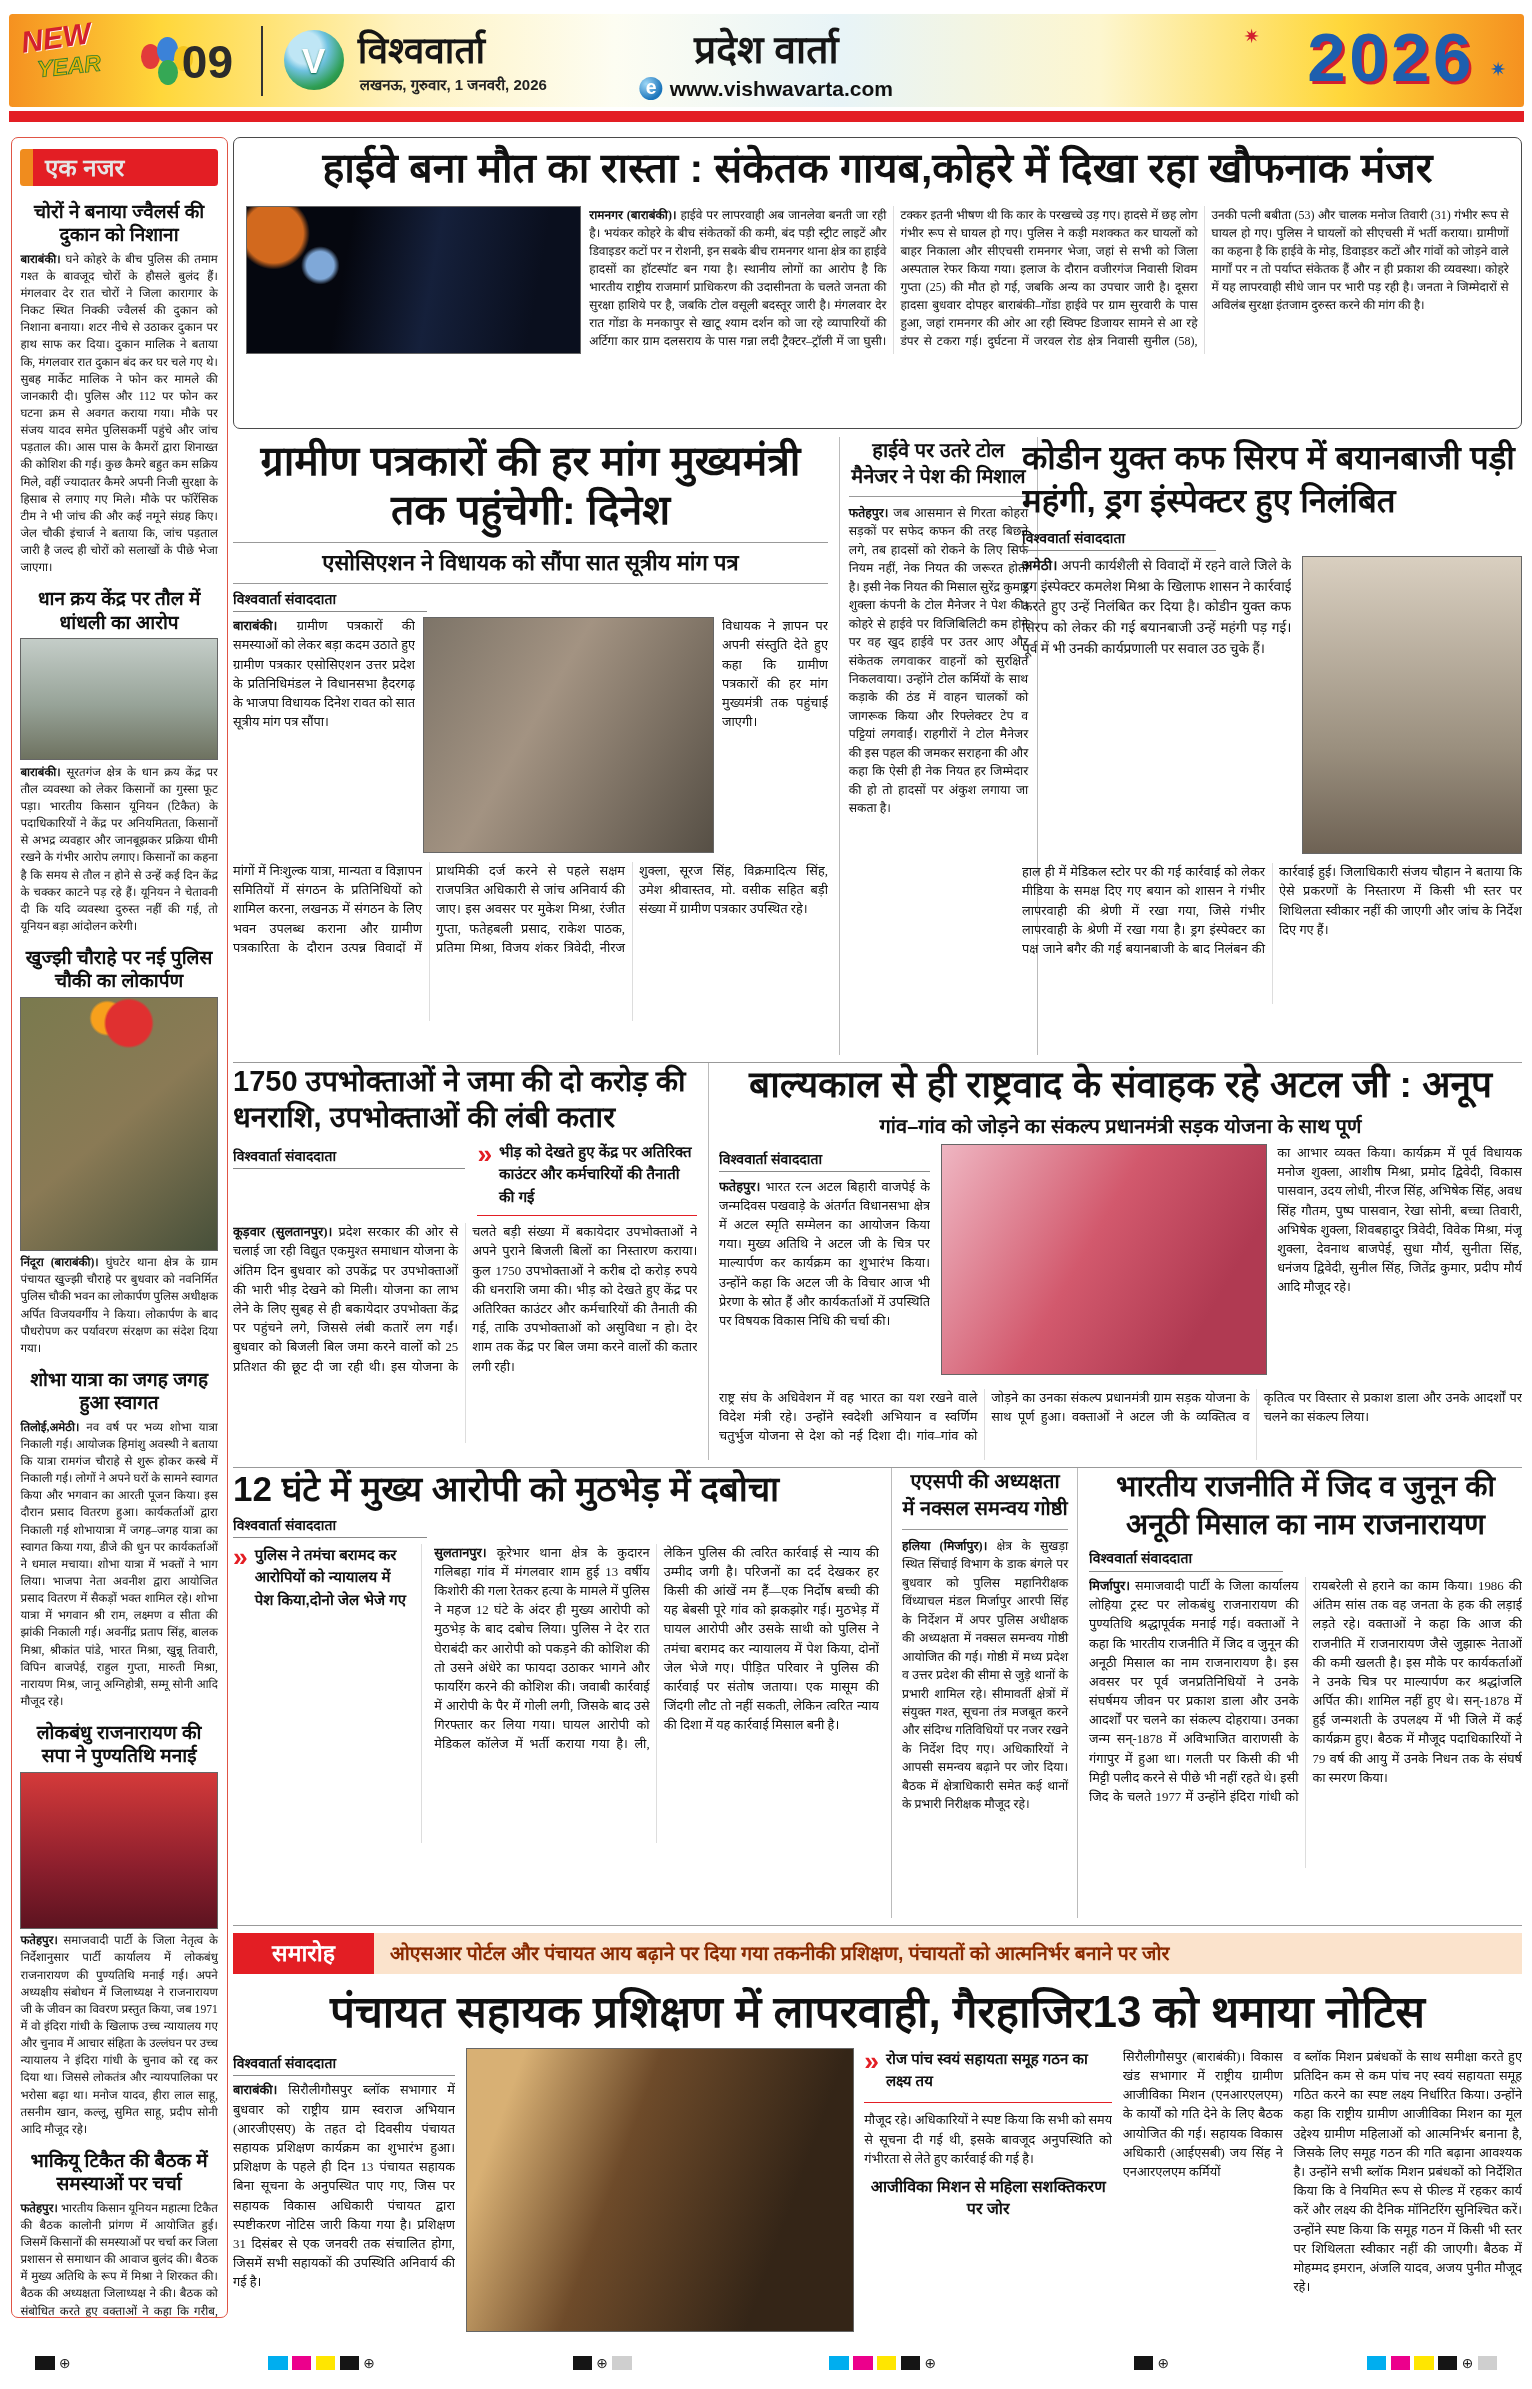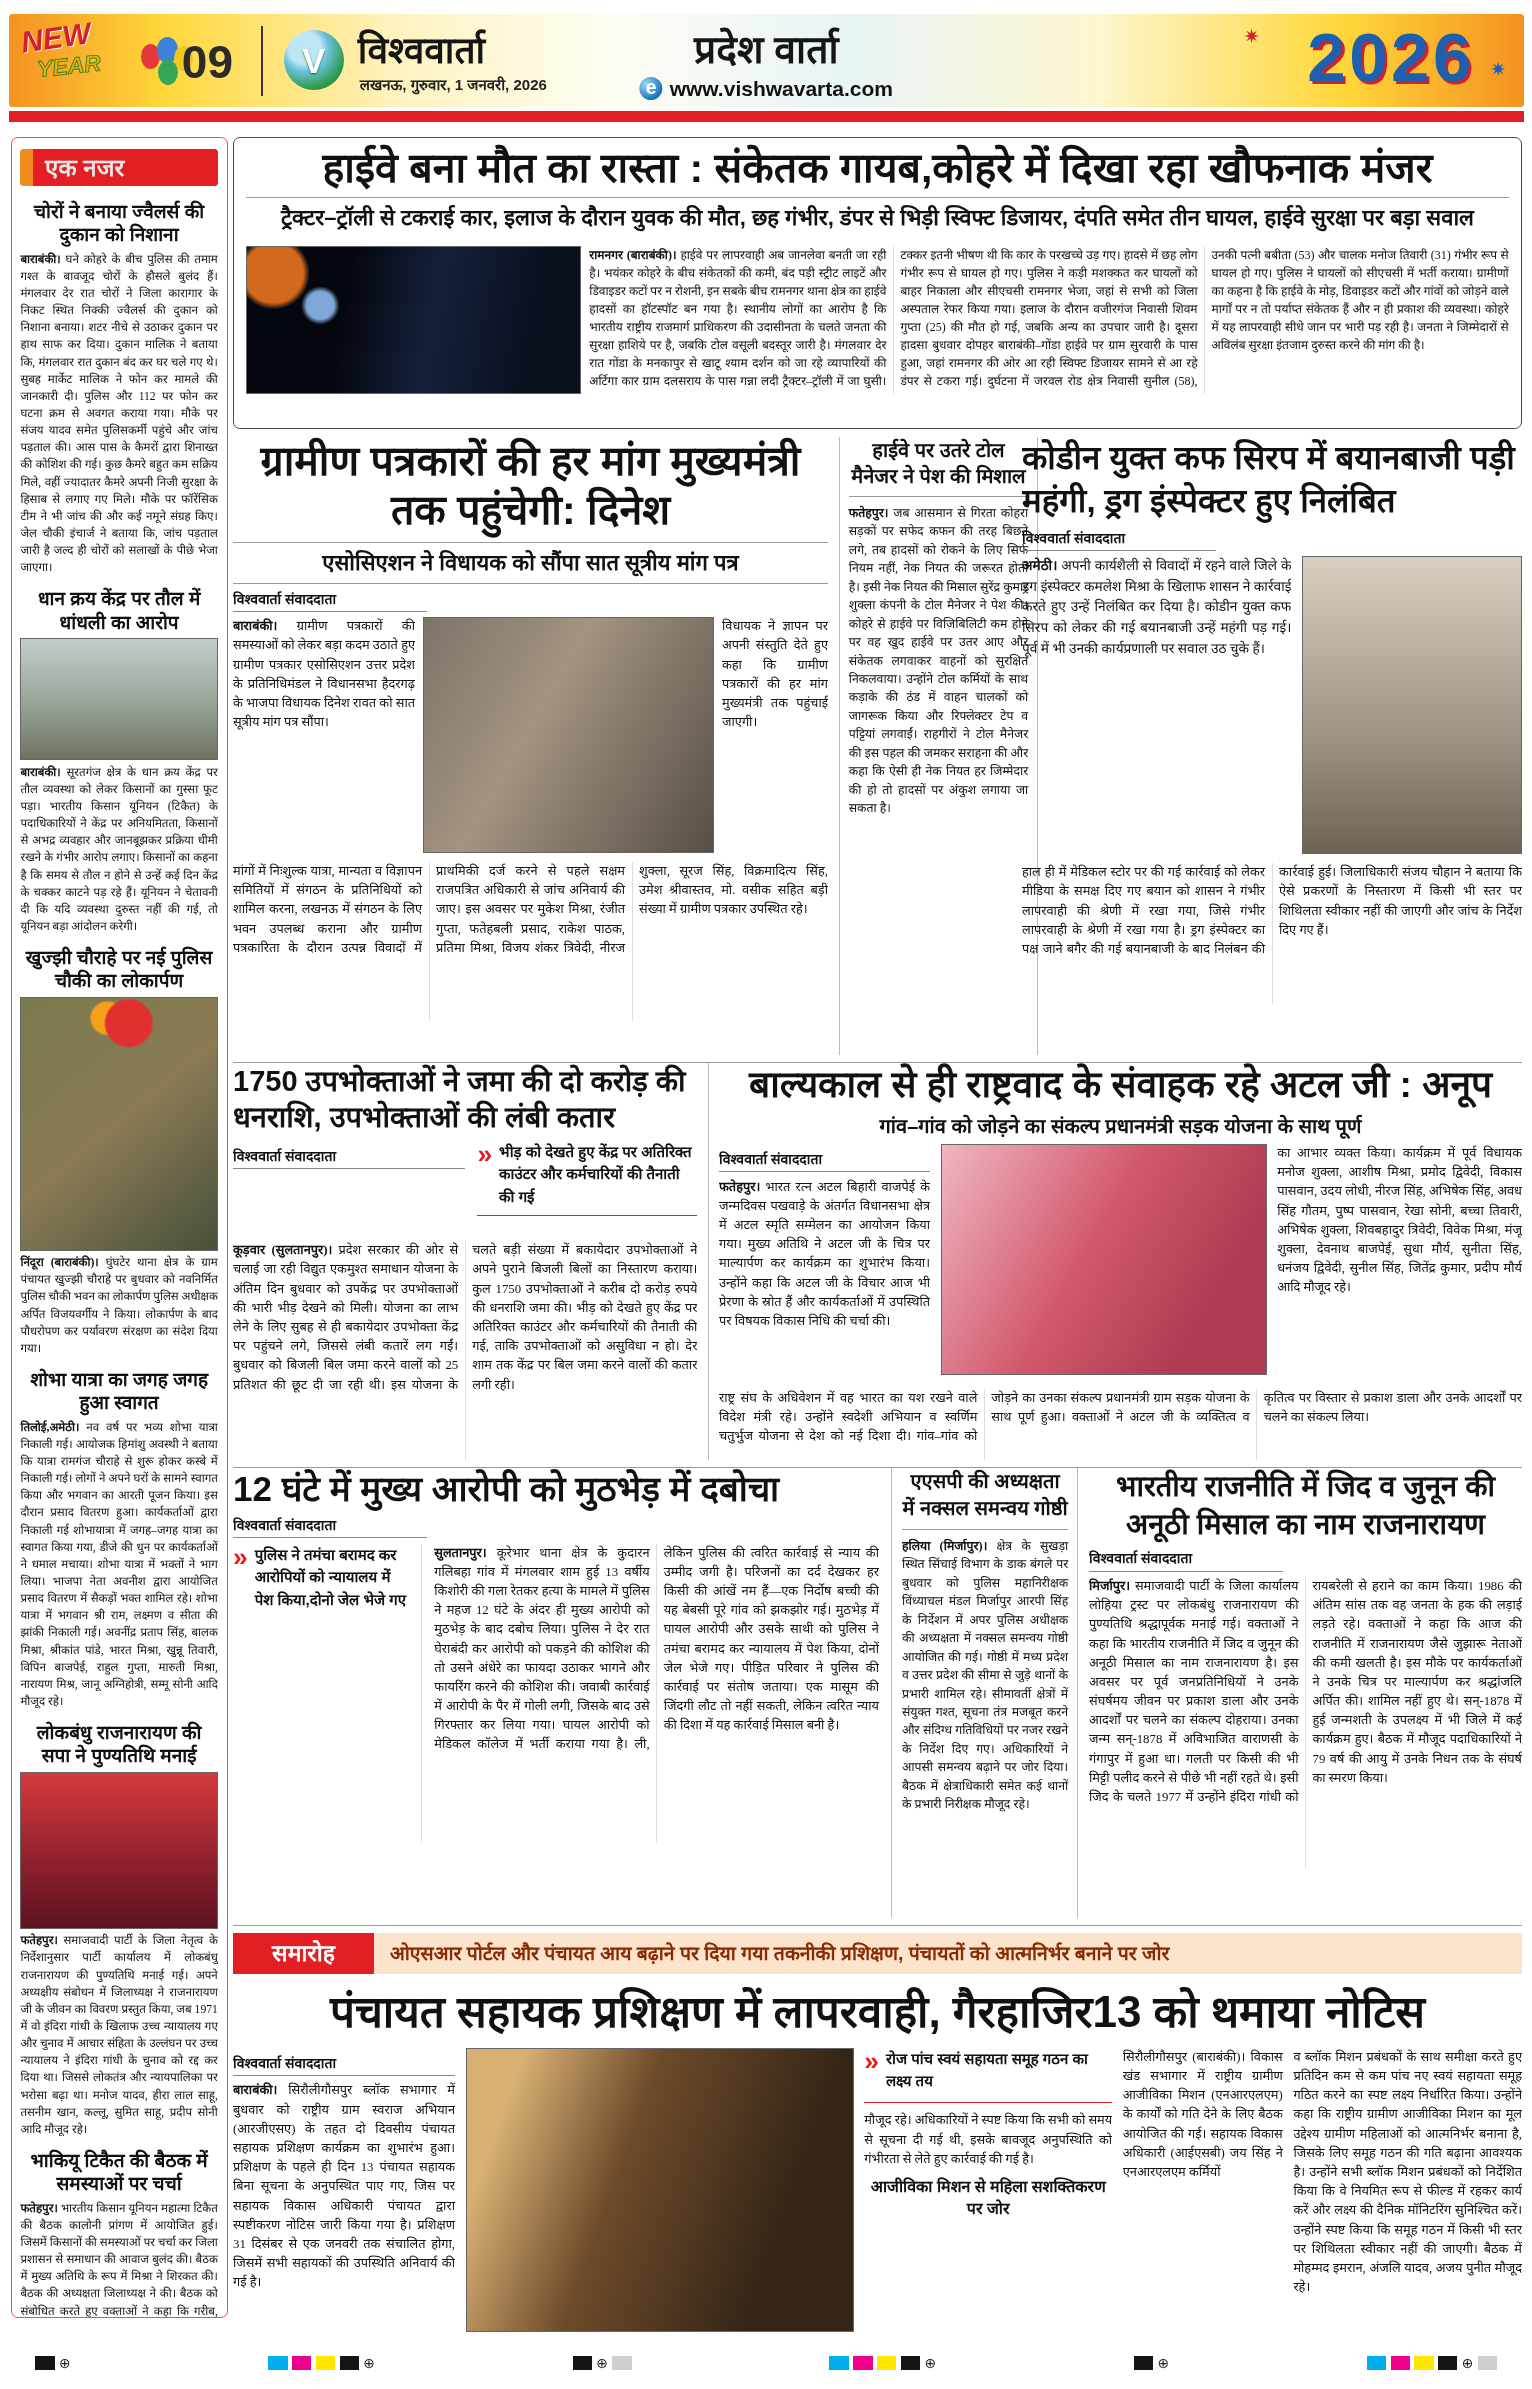--- a/index.html
+++ b/index.html
@@ -100,21 +100,21 @@
   .c-row{display:flex;gap:10.6px;margin-top:3.5px}
   .c-photo{width:220px;height:298px;flex:none}
   .c-col{flex:1;overflow:hidden}
   #codeine .cols2{margin-top:8.8px;height:141px;overflow:hidden}
 
   
   #consumers{left:0;width:476px;border-right:0.9px solid var(--hair);padding-right:10.6px}
   #consumers h1{font:900 29px/1.25 "Liberation Sans",sans-serif}
   .cons-top{display:flex;gap:12.3px;align-items:flex-start;margin-top:5.3px}
   .cons-top .quote{width:220px;flex:none;border-bottom:1.8px solid var(--red);padding-bottom:7px}
-  #consumers .cols2{margin-top:25px;height:220px;overflow:hidden}
+  #consumers .cols2{margin-top:7px;height:220px;overflow:hidden}
 
   
   #atal{left:486px;width:803px}
   #atal h1{font:900 37px/1.2 "Liberation Sans",sans-serif;text-align:center}
   #atal h2{font:bold 20px/1.3 "Liberation Sans",sans-serif;text-align:center;margin:5.3px 0}
   .a-row{display:flex;gap:10.6px}
   .a-c1{width:211px;flex:none;overflow:hidden;height:238px}
   .a-photo{width:326px;height:231px;flex:none}
   .a-c3{flex:1;overflow:hidden;height:238px}
   #atal .bottom{margin-top:7px;height:74px;overflow:hidden}
@@ -224,21 +224,20 @@
     </div>
 
     <div>
       <h3 class="ol-h">भाकियू टिकैत की बैठक में समस्याओं पर चर्चा</h3>
       <p class="ol-b"><b class="dl">फतेहपुर।</b> <span>भारतीय किसान यूनियन महात्मा टिकैत की बैठक कालोनी प्रांगण में आयोजित हुई। जिसमें किसानों की समस्याओं पर चर्चा कर जिला प्रशासन से समाधान की आवाज बुलंद की। बैठक में मुख्य अतिथि के रूप में मिश्रा ने शिरकत की। बैठक की अध्यक्षता जिलाध्यक्ष ने की। बैठक को संबोधित करते हुए वक्ताओं ने कहा कि गरीब, मजदूर व किसानों का बिल के नाम पर क्षेत्र के लेखपाल व अन्य अधिकारी व कर्मचारी द्वारा शोषण किया जा रहा है।</span></p>
     </div>
   </div>
 
   <div id="lead">
     <h1>हाईवे बना मौत का रास्ता : संकेतक गायब,कोहरे में दिखा रहा खौफनाक मंजर</h1>
-    <h2>ट्रैक्टर–ट्रॉली से टकराई कार, इलाज के दौरान युवक की मौत, छह गंभीर, डंपर से भिड़ी स्विफ्ट डिजायर, दंपति समेत तीन घायल, हाईवे सुरक्षा पर बड़ा सवाल</h2>
     <div class="lead-row">
       <div class="photo ph-crash lead-photo"></div>
       <div class="lead-body cols3">
         <p class="body" style="font-size:12px"><b class="dl">रामनगर (बाराबंकी)।</b> <span>हाईवे पर लापरवाही अब जानलेवा बनती जा रही है। भयंकर कोहरे के बीच संकेतकों की कमी, बंद पड़ी स्ट्रीट लाइटें और डिवाइडर कटों पर न रोशनी, इन सबके बीच रामनगर थाना क्षेत्र का हाईवे हादसों का हॉटस्पॉट बन गया है। स्थानीय लोगों का आरोप है कि भारतीय राष्ट्रीय राजमार्ग प्राधिकरण की उदासीनता के चलते जनता की सुरक्षा हाशिये पर है, जबकि टोल वसूली बदस्तूर जारी है। मंगलवार देर रात गोंडा के मनकापुर से खाटू श्याम दर्शन को जा रहे व्यापारियों की अर्टिगा कार ग्राम दलसराय के पास गन्ना लदी ट्रैक्टर–ट्रॉली में जा घुसी। टक्कर इतनी भीषण थी कि कार के परखच्चे उड़ गए। हादसे में छह लोग गंभीर रूप से घायल हो गए। पुलिस ने कड़ी मशक्कत कर घायलों को बाहर निकाला और सीएचसी रामनगर भेजा, जहां से सभी को जिला अस्पताल रेफर किया गया। इलाज के दौरान वजीरगंज निवासी शिवम गुप्ता (25) की मौत हो गई, जबकि अन्य का उपचार जारी है। दूसरा हादसा बुधवार दोपहर बाराबंकी–गोंडा हाईवे पर ग्राम सुरवारी के पास हुआ, जहां रामनगर की ओर आ रही स्विफ्ट डिजायर सामने से आ रहे डंपर से टकरा गई। दुर्घटना में जरवल रोड क्षेत्र निवासी सुनील (58), उनकी पत्नी बबीता (53) और चालक मनोज तिवारी (31) गंभीर रूप से घायल हो गए। पुलिस ने घायलों को सीएचसी में भर्ती कराया। ग्रामीणों का कहना है कि हाईवे के मोड़, डिवाइडर कटों और गांवों को जोड़ने वाले मार्गों पर न तो पर्याप्त संकेतक हैं और न ही प्रकाश की व्यवस्था। कोहरे में यह लापरवाही सीधे जान पर भारी पड़ रही है। जनता ने जिम्मेदारों से अविलंब सुरक्षा इंतजाम दुरुस्त करने की मांग की है।</span></p>
       </div>
     </div>
   </div>
 
   <div id="band2" class="band">
 

